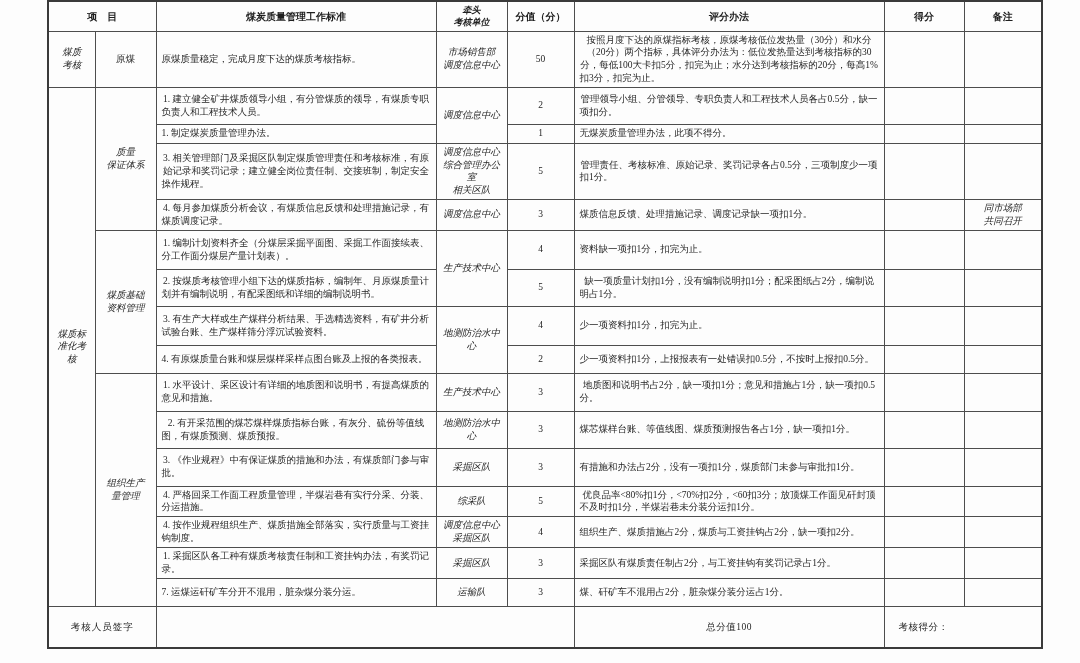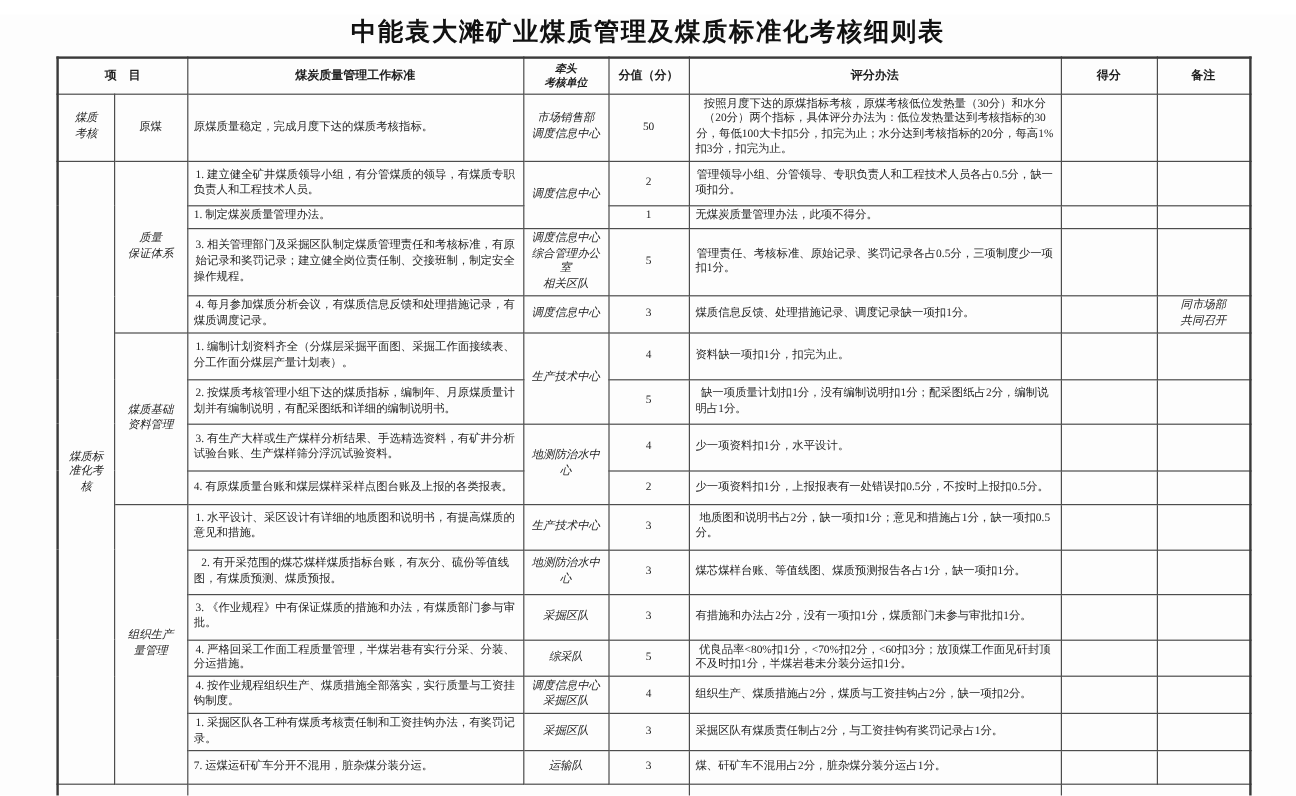--- a/index.html
+++ b/index.html
@@ -36,21 +36,20 @@
   .sheet th { font-weight:bold; font-size:10px; padding:2px 3px; }
   .txt { text-align:justify; text-align-last:left; }
   .pre { white-space:pre-line;font-style:italic; }
   .big { font-size:12px; letter-spacing:1px; }
   .mid { font-size:10.5px; letter-spacing:0.5px; }
 </style>
 </head>
 <body>
 
 <div class="page">
-  <div class="title">中能袁大滩矿业煤质管理及煤质标准化考核细则表</div>
 
   <table class="sheet">
     <colgroup>
       <col style="width:47px">
         <col style="width:61px">
         <col style="width:280px">
         <col style="width:71px">
       <col style="width:67px">
         <col style="width:310px">
         <col style="width:80px">
@@ -141,21 +140,21 @@
       <td>5</td>
       <td class="txt">缺一项质量计划扣1分，没有编制说明扣1分；配采图纸占2分，编制说明占1分。</td>
       <td></td>
       <td></td>
     </tr>
 
     <tr style="height:39px">
       <td class="txt">3. 有生产大样或生产煤样分析结果、手选精选资料，有矿井分析试验台账、生产煤样筛分浮沉试验资料。</td>
       <td class="pre" rowspan="2">地测防治水中心</td>
       <td>4</td>
-      <td class="txt">少一项资料扣1分，水平设计。</td>
+      <td class="txt">少一项资料扣1分，扣完为止。</td>
       <td></td>
       <td></td>
     </tr>
 
     <tr style="height:28px">
       <td class="txt">4. 有原煤质量台账和煤层煤样采样点图台账及上报的各类报表。</td>
       <td>2</td>
       <td class="txt">少一项资料扣1分，上报报表有一处错误扣0.5分，不按时上报扣0.5分。</td>
       <td></td>
       <td></td>

